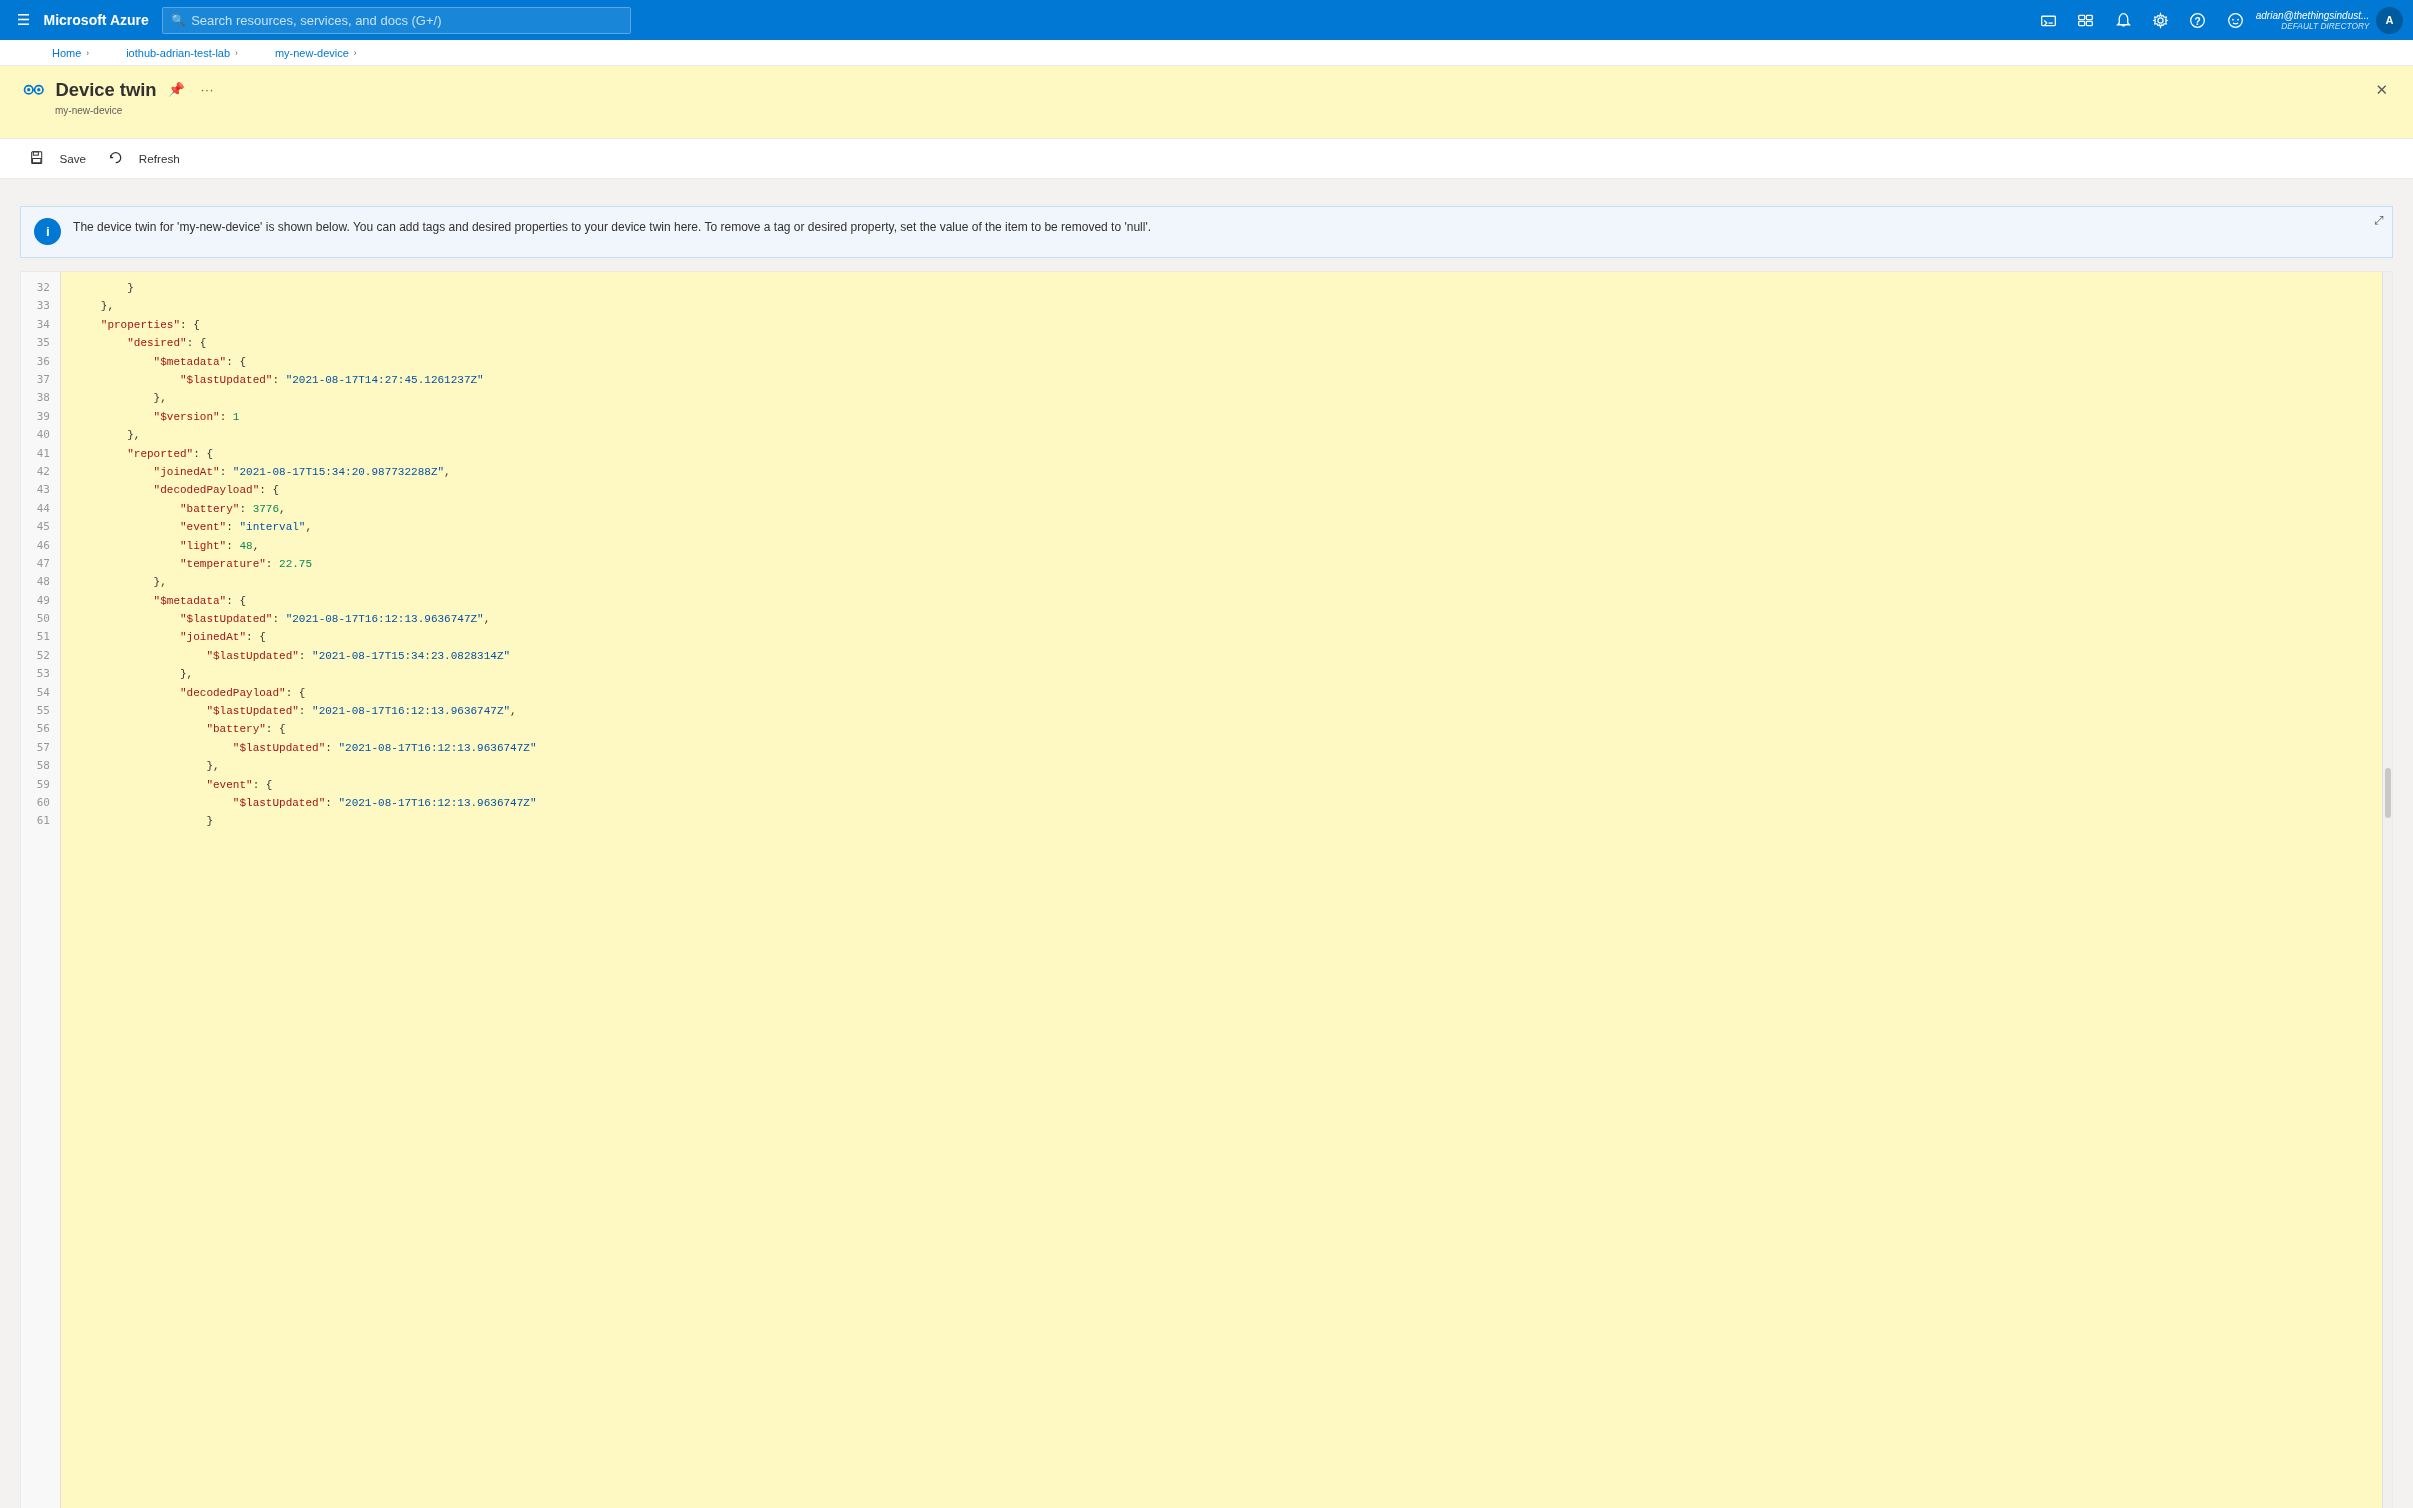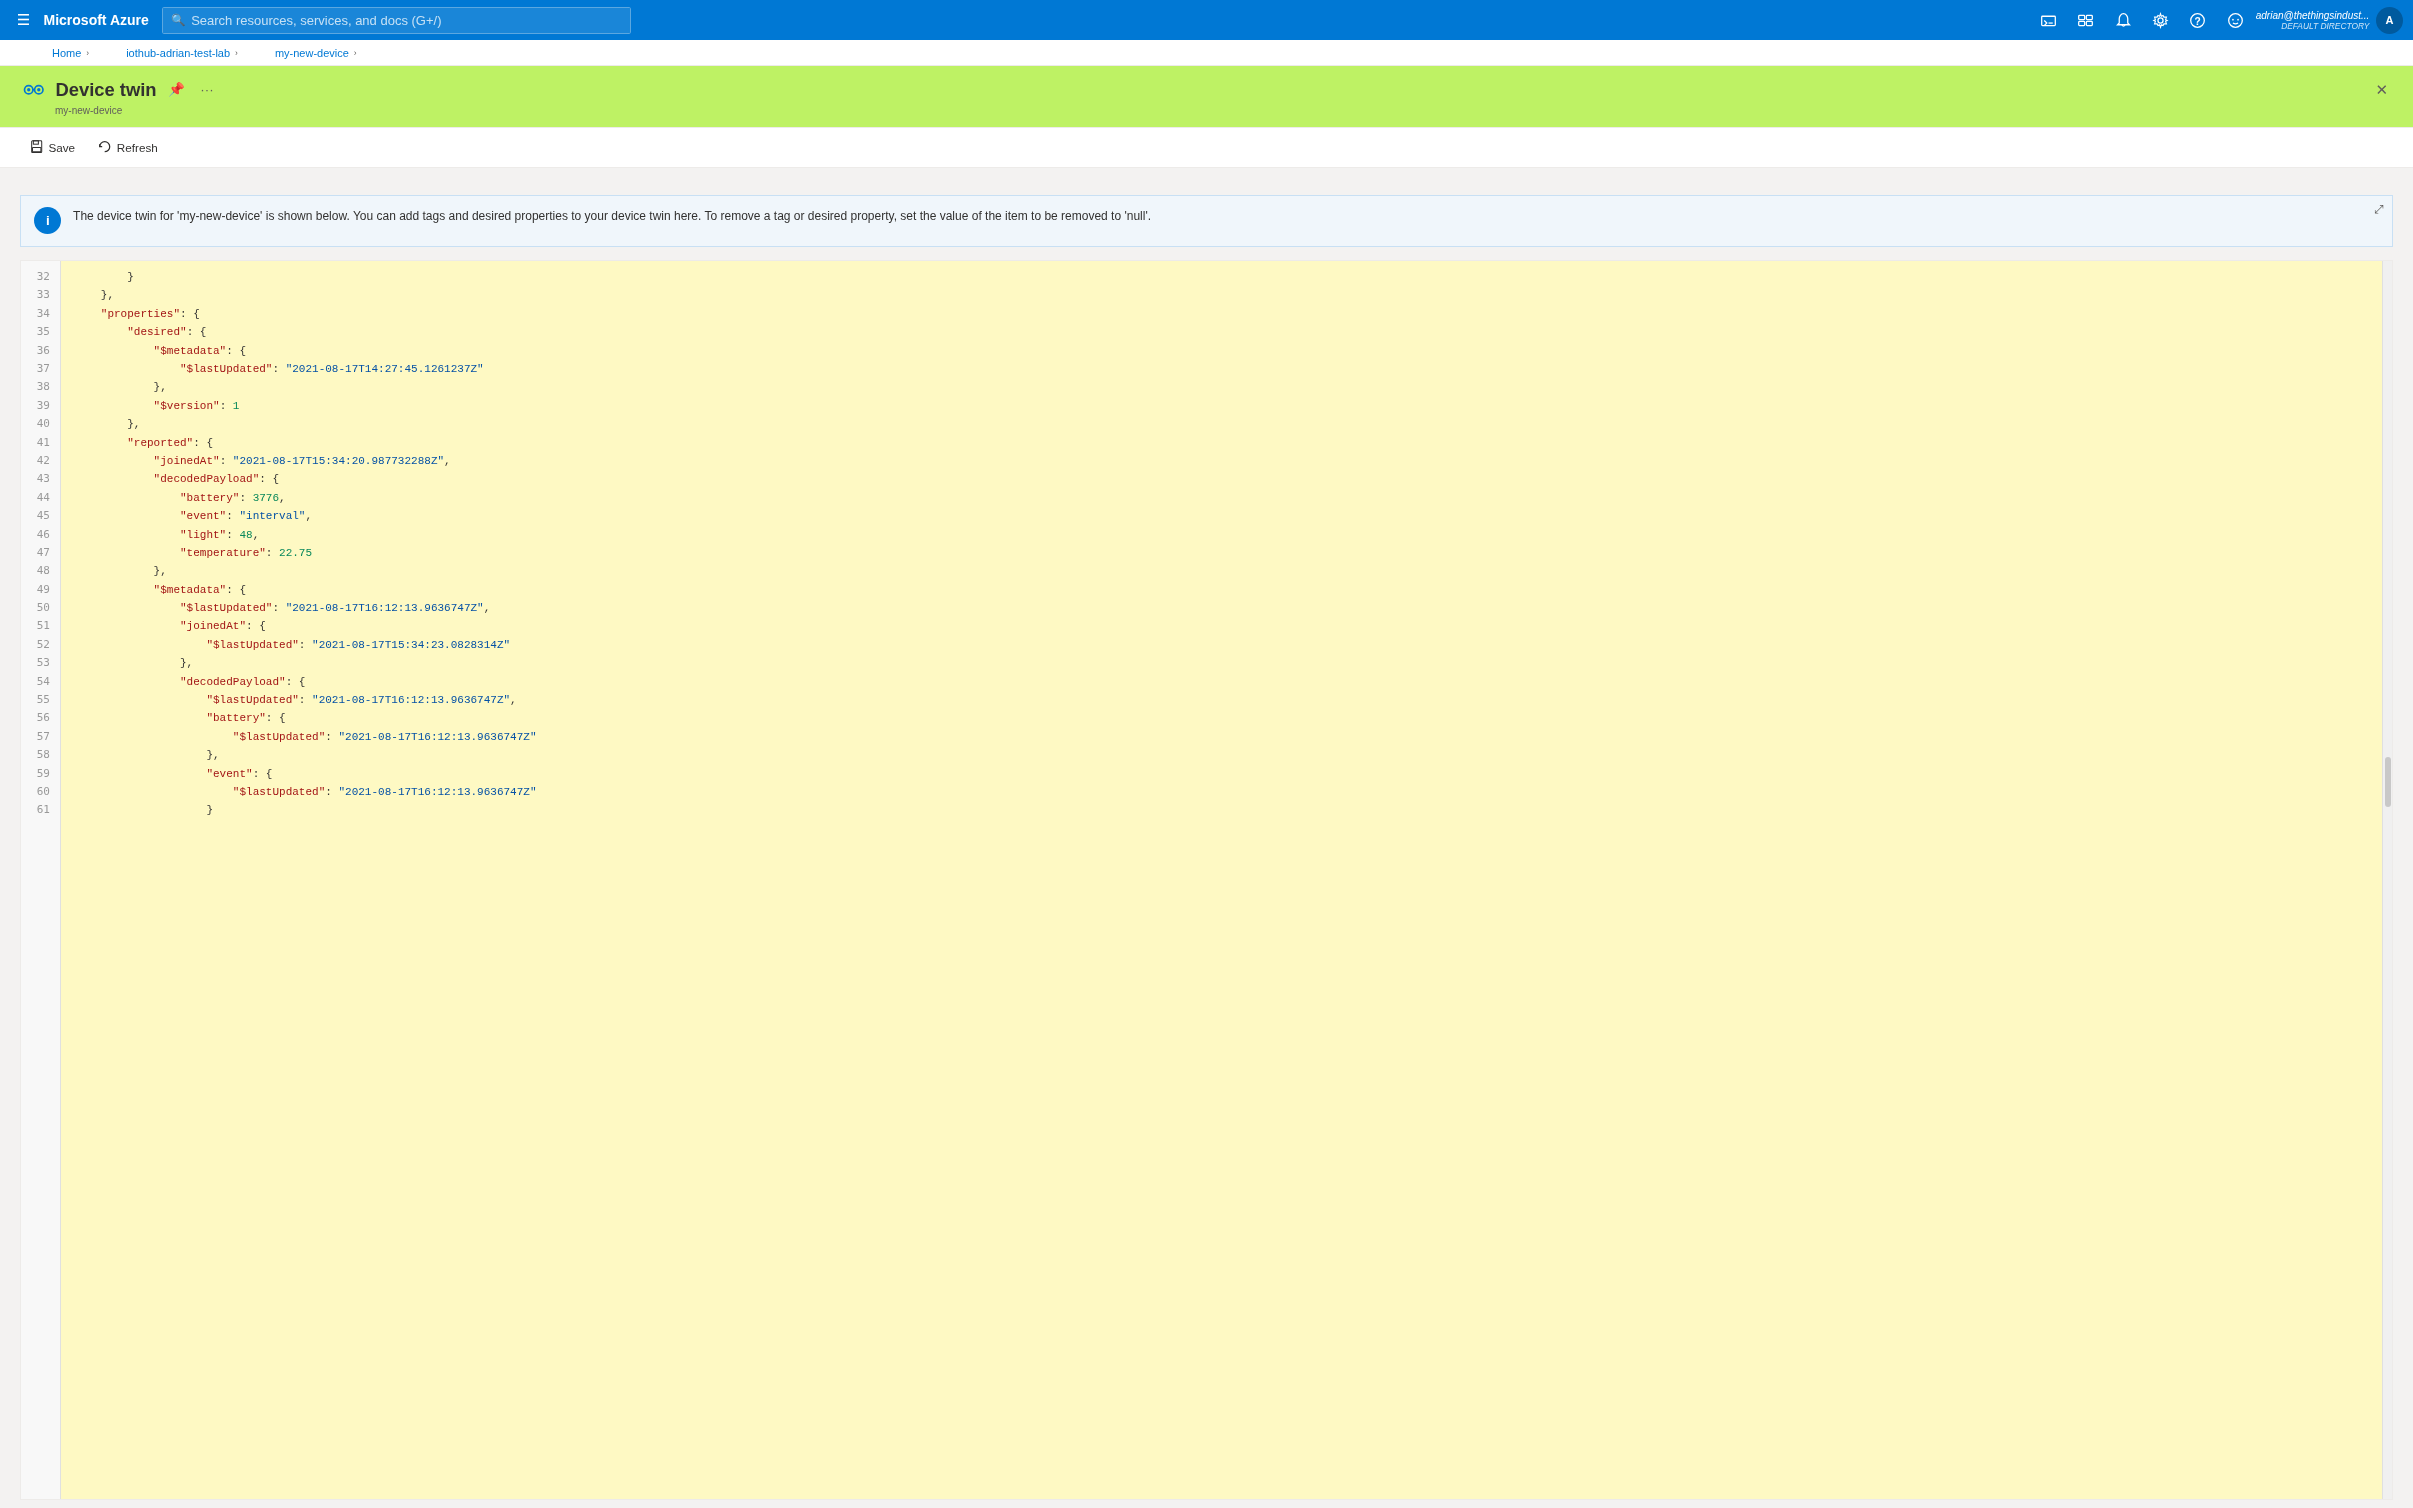--- a/index.html
+++ b/index.html
@@ -79,22 +79,22 @@
       align-items: center;
       gap: 5px;
       font-size: 11px;
       border-bottom: 0.8px solid #edebe9;
     }
     .breadcrumb a { color: #0078d4; text-decoration: none; cursor: pointer; margin-left: 32px; }
     .breadcrumb-sep { color: #605e5c; font-size: 8.4px; }
 
     
     .page-header {
-      background: #bef264;
-      padding: 10px 20px 11px;
+      background: #fef9c3;
+      padding: 10px 20px 22px;
       border-bottom: 0.8px solid #edebe9;
     }
     .page-title-row {
       display: flex;
       align-items: center;
       gap: 8.4px;
       margin-bottom: 1.7px;
     }
     .page-icon {
       width: 27px;
@@ -133,21 +133,21 @@
       background: white;
       padding: 6.7px 20px;
       display: flex;
       align-items: center;
       gap: 3.4px;
       border-bottom: 0.8px solid #edebe9;
     }
     .toolbar-btn {
       display: flex;
       align-items: center;
-      gap: 5px;
+      gap: 16px;
       padding: 5px 10px;
       border: none;
       background: transparent;
       cursor: pointer;
       font-size: 11.7px;
       color: #323130;
       border-radius: 1.7px;
     }
     .toolbar-btn .btn-icon { font-size: 11.7px; color: #323130; }
 

